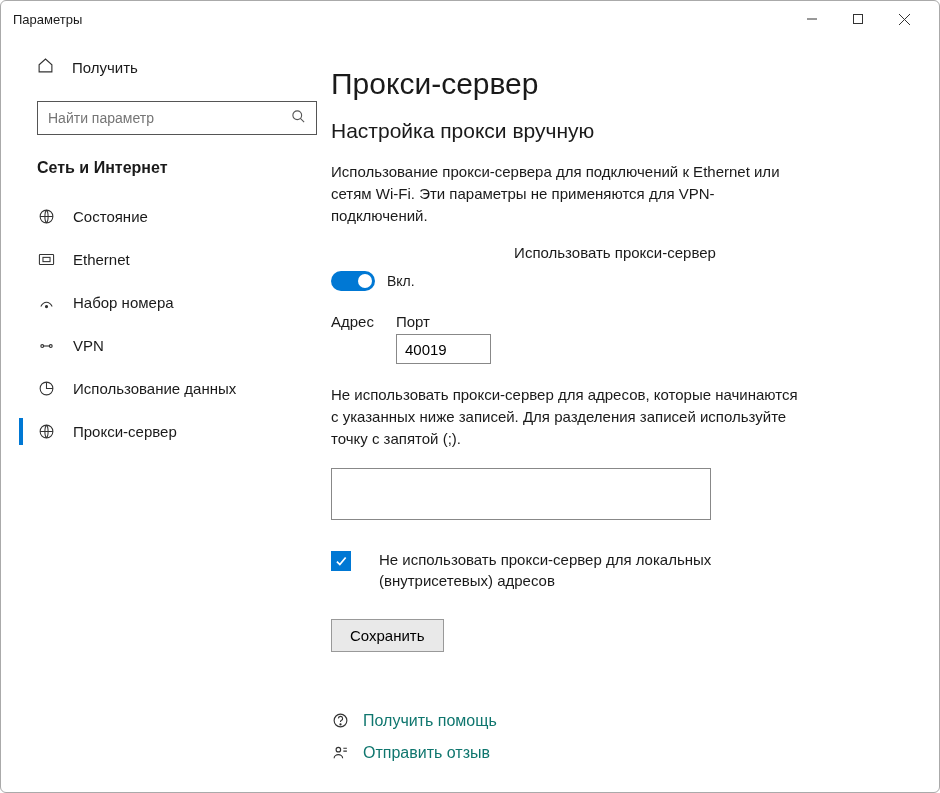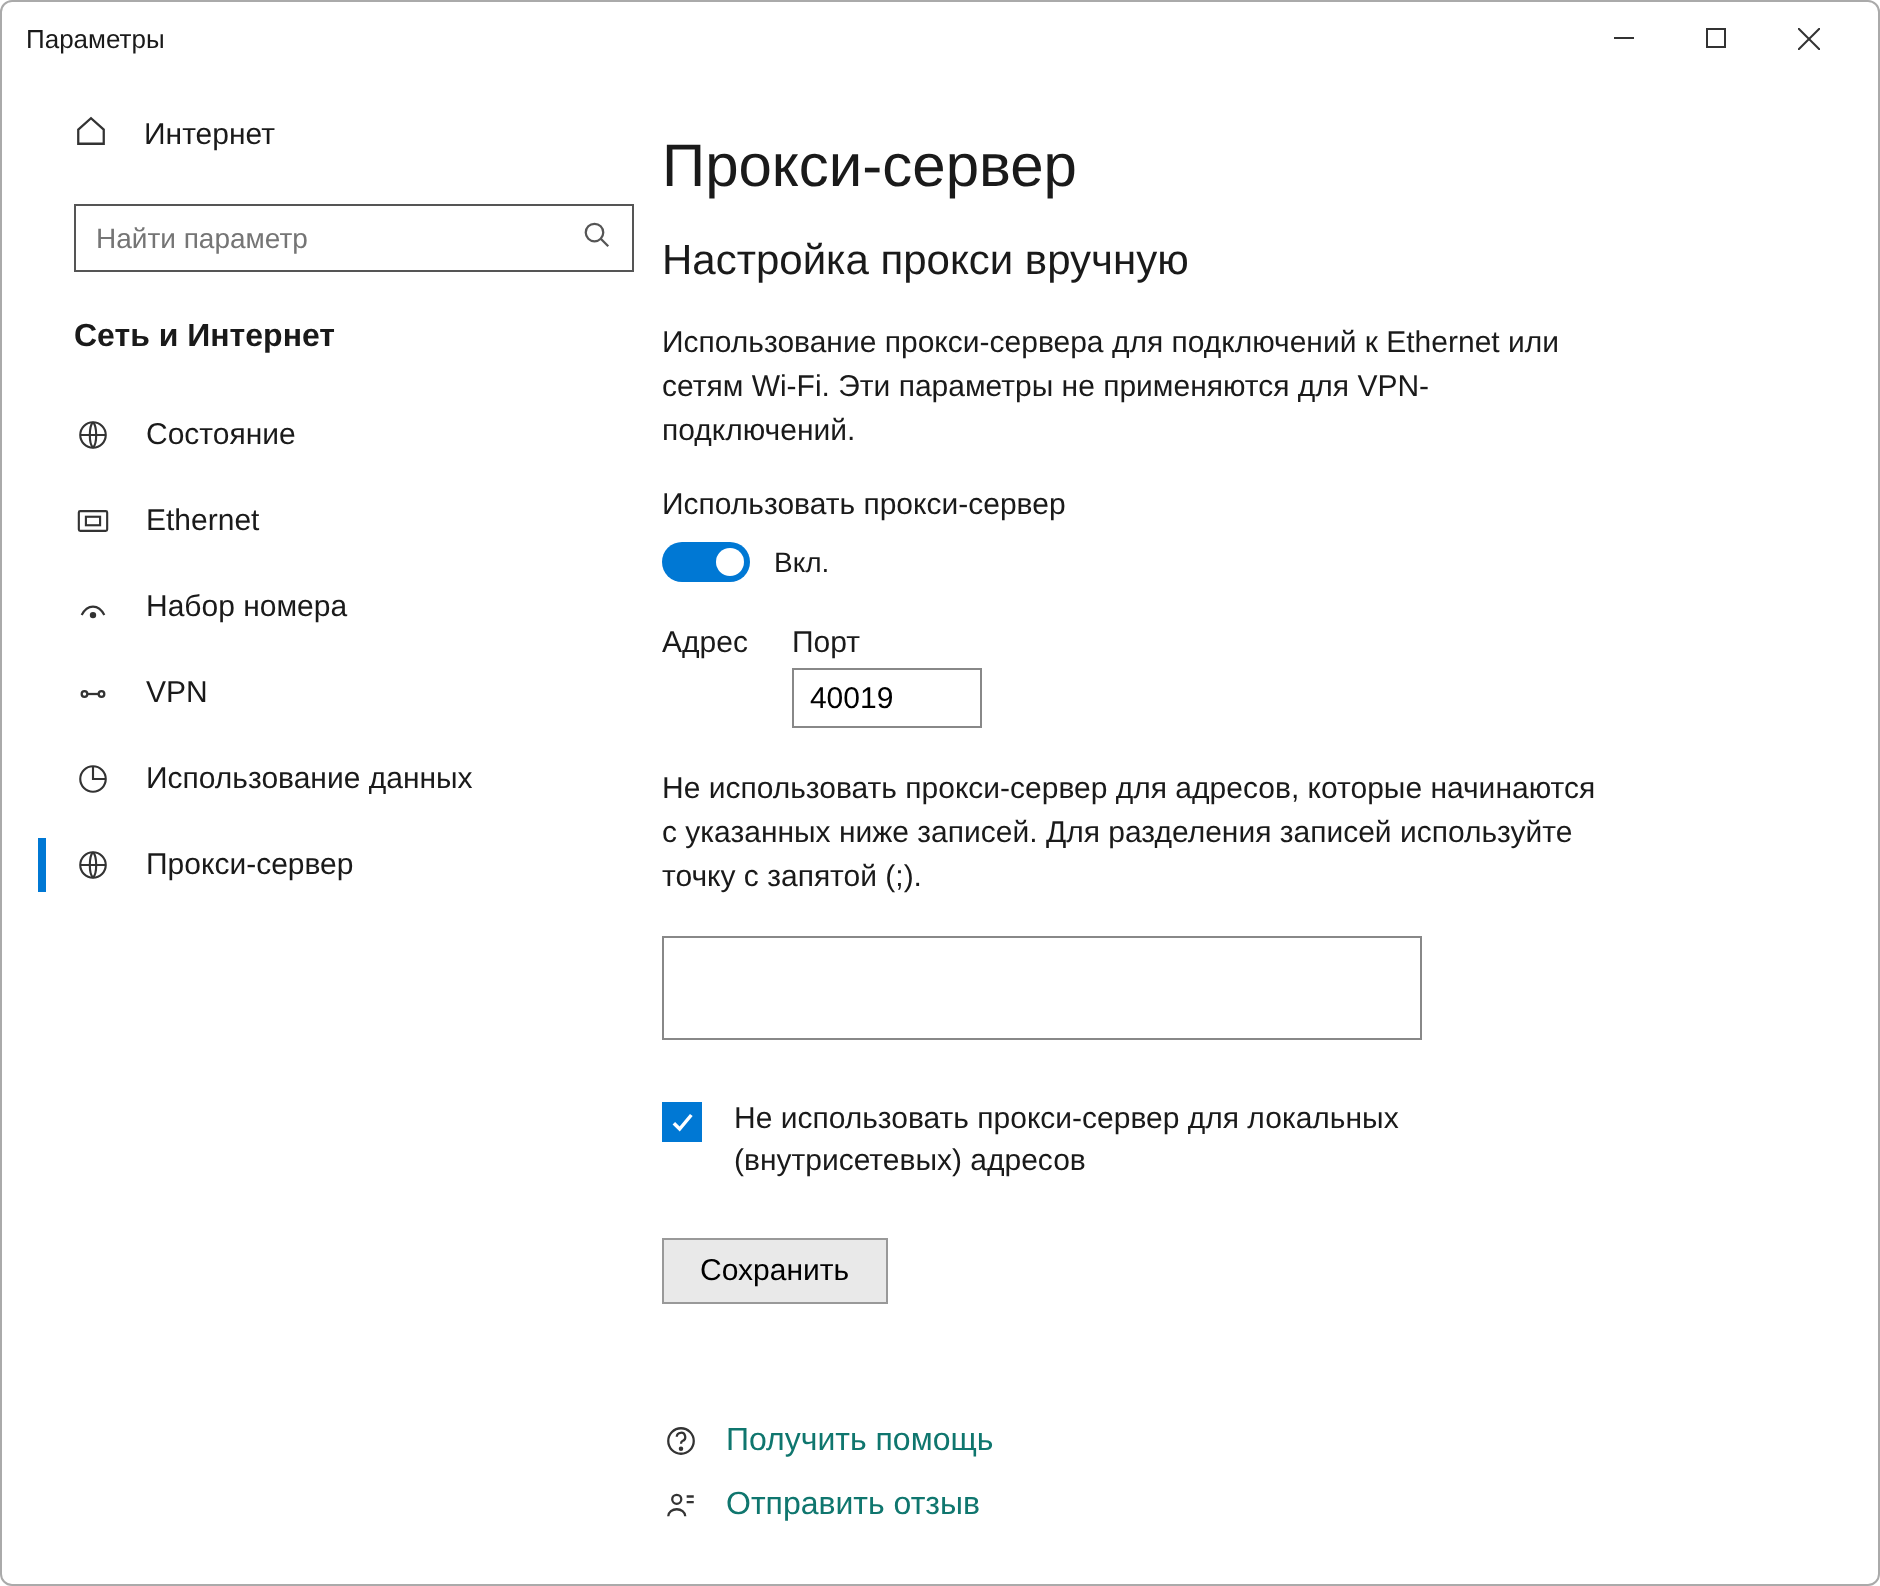--- a/index.html
+++ b/index.html
@@ -111,20 +111,21 @@
   }
   .body-text {
     font-size: 15px;
     line-height: 1.45;
     max-width: 470px;
     margin-bottom: 18px;
   }
   .label-text {
     font-size: 15px;
     margin-bottom: 10px;
+    text-align: center;
   }
   .toggle-row {
     display: flex; align-items: center; gap: 12px;
     margin-bottom: 22px;
   }
   .toggle {
     width: 44px; height: 20px;
     border-radius: 10px;
     background: #0078d4;
     position: relative;
@@ -151,21 +152,21 @@
   .textarea-exc {
     width: 380px; height: 52px;
     border: 1px solid #888;
     resize: none;
     font-family: inherit;
     font-size: 15px;
     padding: 6px;
     margin-bottom: 26px;
   }
   .check-row {
-    display: flex; align-items: flex-start; gap: 16px;
+    display: flex; align-items: flex-start; gap: 28px;
     margin-bottom: 28px;
     max-width: 470px;
   }
   .checkbox {
     width: 20px; height: 20px;
     background: #0078d4;
     display: flex; align-items: center; justify-content: center;
     flex-shrink: 0;
     margin-top: 2px;
   }
@@ -215,21 +216,21 @@
   </div>
 
   <div class="content">
     <div class="sidebar">
       <div class="home-row">
         <span class="ico">
           <svg width="17" height="17" viewBox="0 0 24 24" fill="none" stroke="#333" stroke-width="1.6">
               <path d="M3 11 L12 3 L21 11 V21 H3 Z"></path>
             </svg>
         </span>
-        <span>Интернет</span>
+        <span>Получить</span>
       </div>
 
       <div class="search-wrap">
         <div class="search">
           <input placeholder="Найти параметр" style="">
           <span>
             <svg width="15" height="15" viewBox="0 0 24 24" fill="none" stroke="#555" stroke-width="1.8">
                 <circle cx="10" cy="10" r="7"></circle>
                 <line x1="15" y1="15" x2="21" y2="21"></line>
               </svg>

